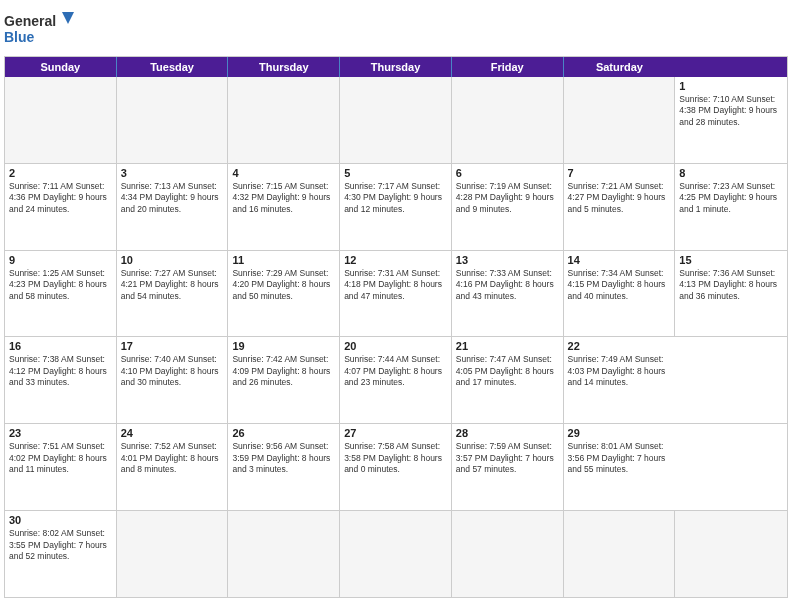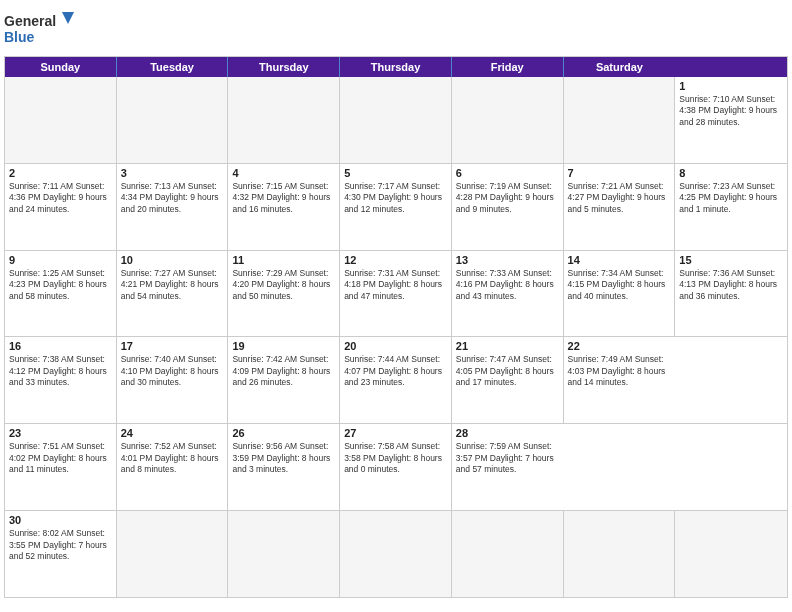--- a/index.html
+++ b/index.html
@@ -293,20 +293,26 @@
             <div class="cell-info">Sunrise: 7:58 AM
 Sunset: 3:58 PM
 Daylight: 8 hours and 0 minutes.</div>
           </div>
           <div class="cal-cell">
             <span class="day-num">28</span>
             <div class="cell-info">Sunrise: 7:59 AM
 Sunset: 3:57 PM
 Daylight: 7 hours and 57 minutes.</div>
           </div>
+          <div class="cal-cell">
+            <span class="day-num">29</span>
+            <div class="cell-info">Sunrise: 8:01 AM
+Sunset: 3:56 PM
+Daylight: 7 hours and 55 minutes.</div>
+          </div>
         </div>
         <div class="cal-row">
           <div class="cal-cell">
             <span class="day-num">30</span>
             <div class="cell-info">Sunrise: 8:02 AM
 Sunset: 3:55 PM
 Daylight: 7 hours and 52 minutes.</div>
           </div>
           <div class="cal-cell empty"></div>
           <div class="cal-cell empty"></div>

